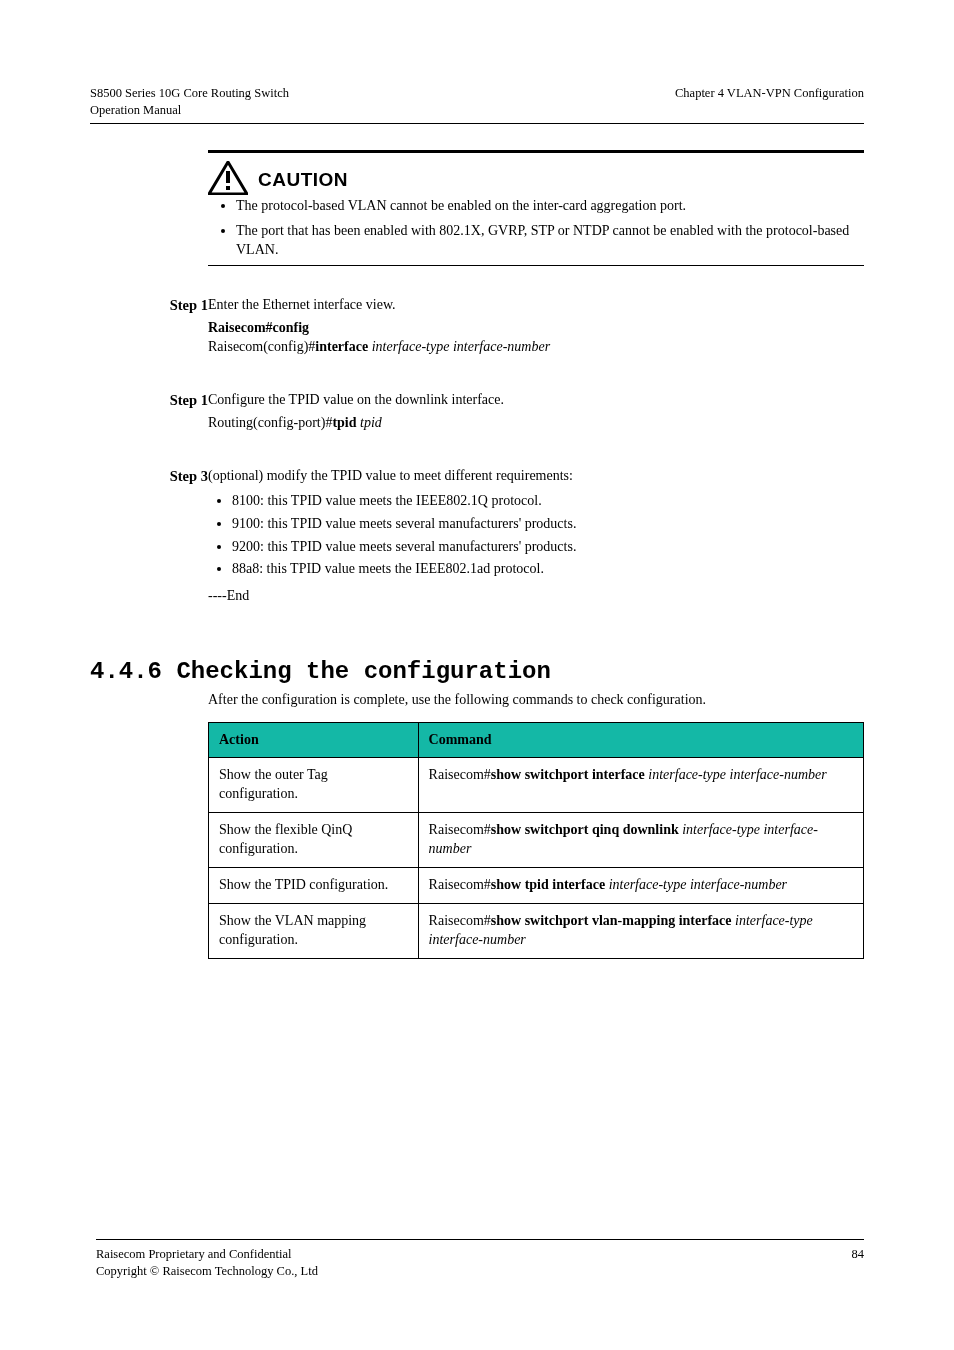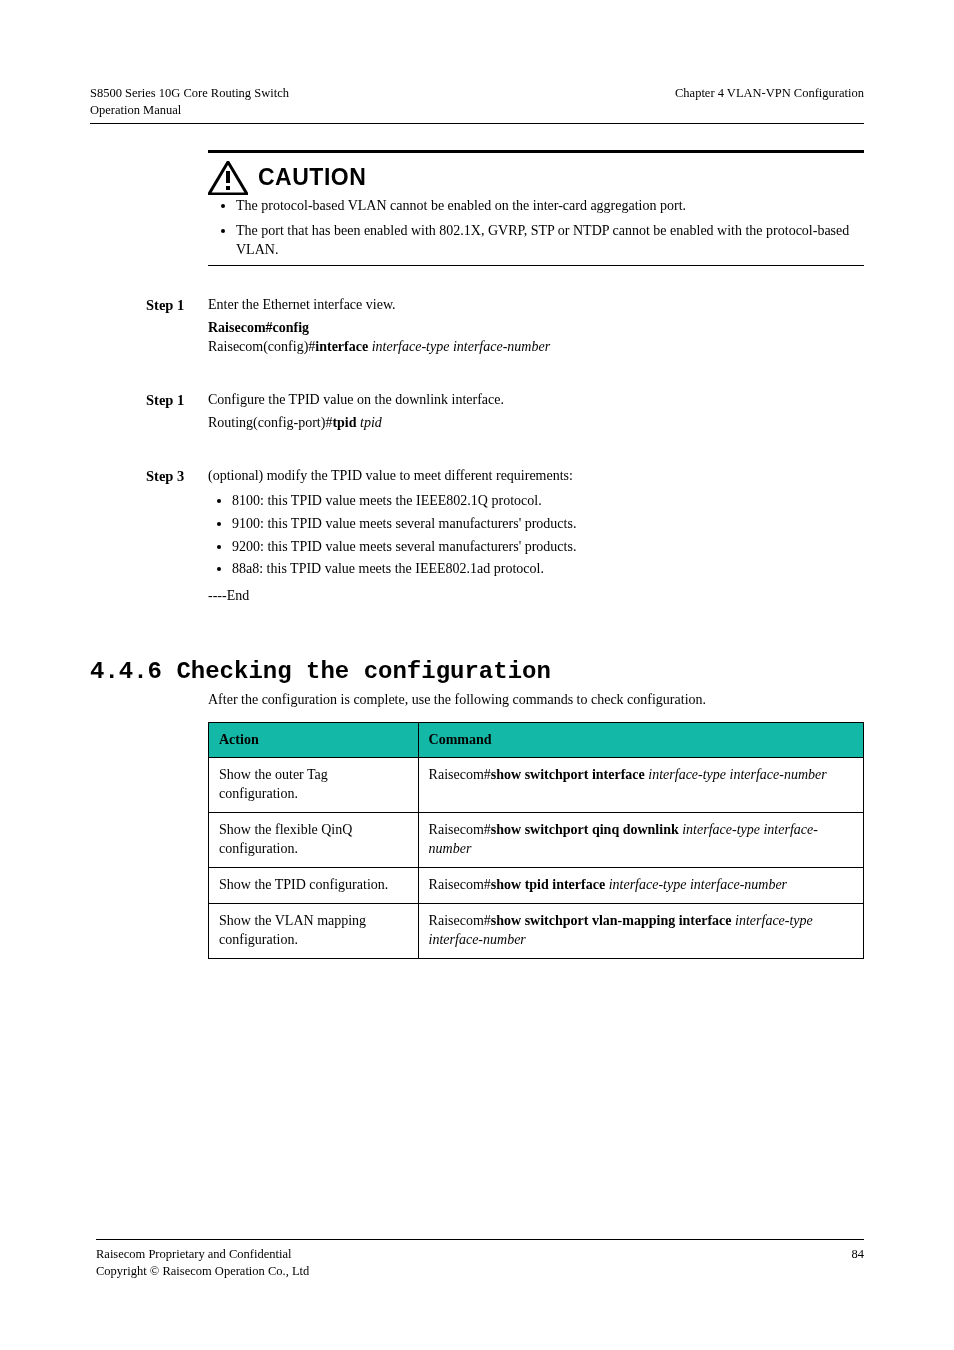--- a/index.html
+++ b/index.html
@@ -44,21 +44,21 @@
   }
   .caution-head {
     display: flex;
     align-items: flex-end;
     gap: 10px;
   }
   .caution-icon svg { display:block; }
   .caution-label {
     font-family: Arial, Helvetica, sans-serif;
     font-weight: bold;
-    font-size: 23px;
+    font-size: 19px;
     letter-spacing: 0.5px;
     padding-bottom: 2px;
   }
   .caution-ul {
     list-style: disc;
     padding-left: 28px;
     margin-top: 2px;
   }
   .caution-ul li {
     margin-bottom: 6px;
@@ -68,20 +68,21 @@
     display: flex;
     margin-top: 30px;
   }
   .step-label {
     width: 62px;
     flex: none;
     font-weight: bold;
     font-family: "Book Antiqua", Palatino, "Palatino Linotype", Georgia, serif;
     font-size: 14.5px;
     margin-left: -62px;
+    text-align: right;
   }
   .step-body { flex: 1; }
   .step-body p { margin-bottom: 4px; }
   .cmd {
     font-family: "Book Antiqua", Palatino, serif;
     font-size: 14px;
   }
   .cmd-bold { font-weight: bold; }
   .cmd-italic { font-style: italic; }
   .sub-ul {
@@ -234,19 +235,19 @@
       </tbody>
     </table>
 
   </div>
 
   <div class="footer">
     <hr class="footer-rule">
     <div class="footer-row">
       <div>
         <span>Raisecom Proprietary and Confidential</span><br>
-        <span>Copyright © Raisecom Operation Co., Ltd</span>
+        <span>Copyright © Raisecom Technology Co., Ltd</span>
       </div>
       <div>84</div>
     </div>
   </div>
 
 </div>
 
 </body></html>

